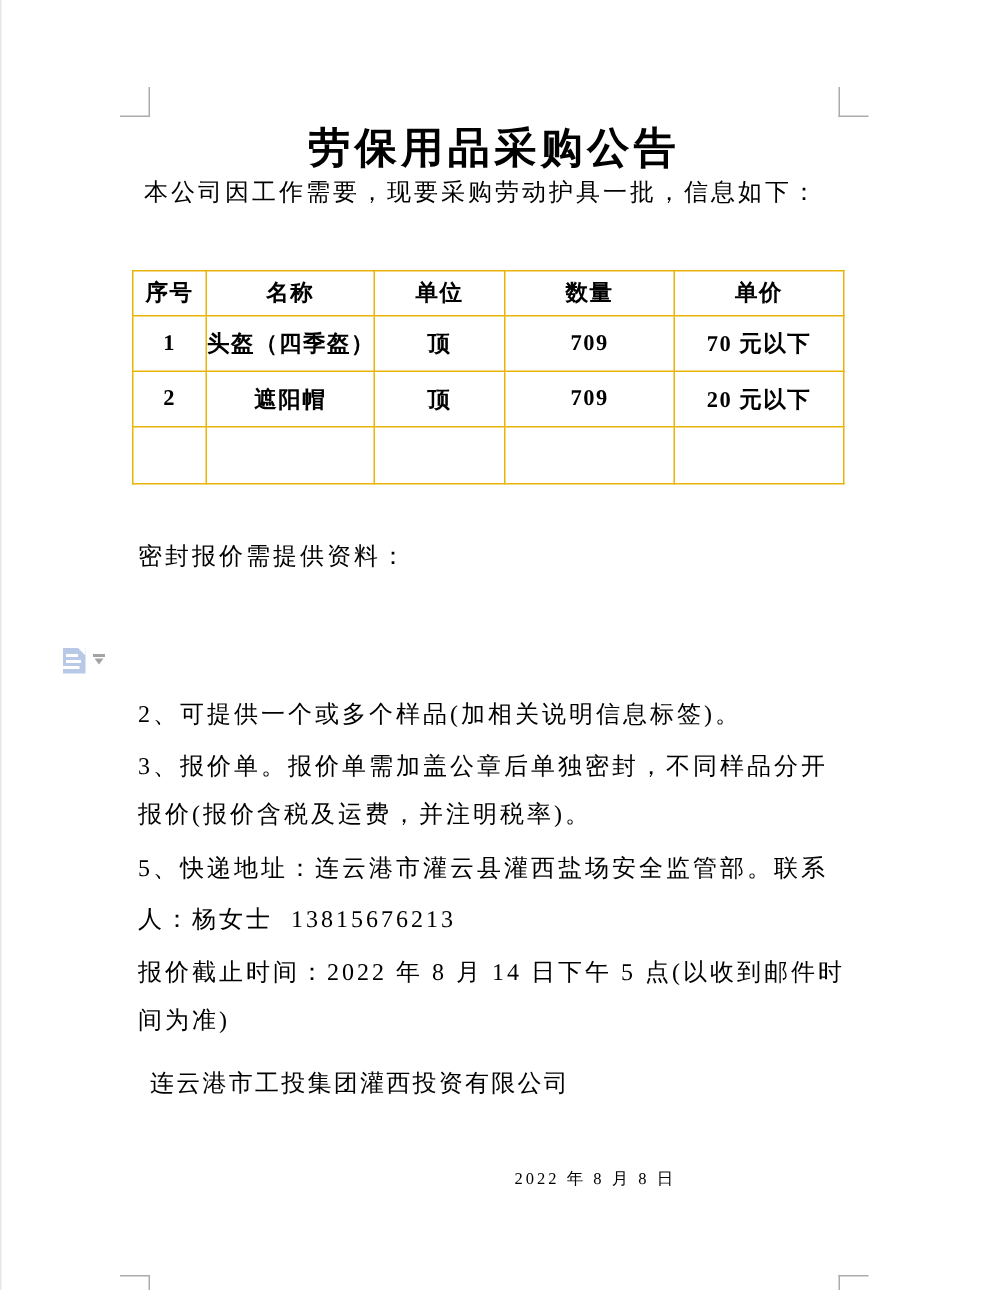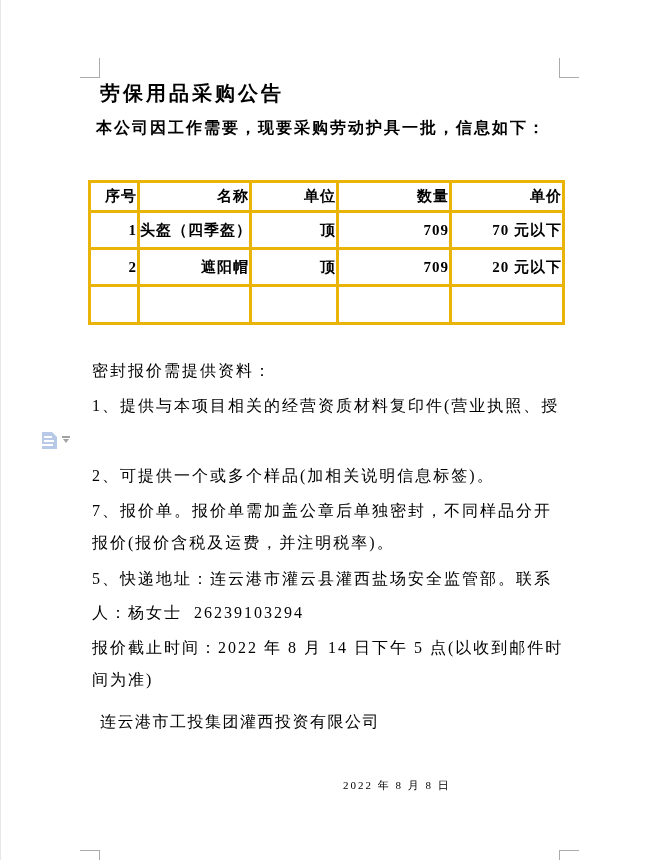--- a/index.html
+++ b/index.html
@@ -18,35 +18,35 @@
   }
   
   .crop { position:absolute; width:20px; height:20px; }
   .crop.tl { left:80px;  top:58px;  border-right:1px solid #ababab; border-bottom:1px solid #ababab; }
   .crop.tr { left:559px; top:58px;  border-left:1px solid #ababab;  border-bottom:1px solid #ababab; }
   .crop.bl { left:80px;  top:850px; border-right:1px solid #ababab; border-top:1px solid #ababab; }
   .crop.br { left:559px; top:850px; border-left:1px solid #ababab;  border-top:1px solid #ababab; }
 
   .doc-title {
     position:absolute; left:100px; top:80px; width:459px;
-    font-size:20px; font-weight:bold; letter-spacing:3px;
+    text-align:center; font-size:28px; font-weight:bold; letter-spacing:3px;
     white-space:pre;
   }
   .intro {
     position:absolute; left:96px; top:118px; width:470px;
-    font-size:16px; letter-spacing:2px; white-space:pre;font-weight:bold;
+    font-size:16px; letter-spacing:2px; white-space:pre;
   }
 
   table.items {
     position:absolute; left:88px; top:180px;
     border-collapse:collapse; table-layout:fixed; width:474px;
   }
   table.items td, table.items th {
-    border:3px solid #eab308;
-    text-align:right; vertical-align:middle;
+    border:1px solid #eab308;
+    text-align:center; vertical-align:middle;
     font-size:15px; font-weight:bold; letter-spacing:1px;
     overflow:hidden; white-space:nowrap;
   }
   tr.hdr  { height:30px; }
   tr.r1   { height:37px; }
   tr.r2   { height:37px; }
   tr.r3   { height:38px; }
 
   .bline {
     position:absolute; left:92px; width:470px;
@@ -131,26 +131,25 @@
       <td></td>
       <td></td>
       <td></td>
       <td></td>
       <td></td>
     </tr>
   </tbody>
     </table>
 
   <div class="bline" style="top:361px">密封报价需提供资料：</div>
-  <div class="bline" style="top:396px">1、提供与本项目相关的经营资质材料复印件(营业执照、授</div>
   <div class="bline" style="top:466px">2、可提供一个或多个样品(加相关说明信息标签)。</div>
-  <div class="bline" style="top:501px">7、报价单。报价单需加盖公章后单独密封，不同样品分开</div>
+  <div class="bline" style="top:501px">3、报价单。报价单需加盖公章后单独密封，不同样品分开</div>
   <div class="bline" style="top:533px">报价(报价含税及运费，并注明税率)。</div>
   <div class="bline" style="top:569px">5、快递地址：连云港市灌云县灌西盐场安全监管部。联系</div>
-  <div class="bline" style="top:603px">人：杨女士  26239103294</div>
+  <div class="bline" style="top:603px">人：杨女士  13815676213</div>
   <div class="bline" style="top:638px">报价截止时间：2022 年 8 月 14 日下午 5 点(以收到邮件时</div>
   <div class="bline" style="top:670px">间为准)</div>
 
   <div class="sig-company">连云港市工投集团灌西投资有限公司</div>
   <div class="sig-date">2022 年 8 月 8 日</div>
 
   <div class="smart-tag">
     <div class="doc-icon">
       <div class="fold"></div>
       <div class="ln ln1"></div>

